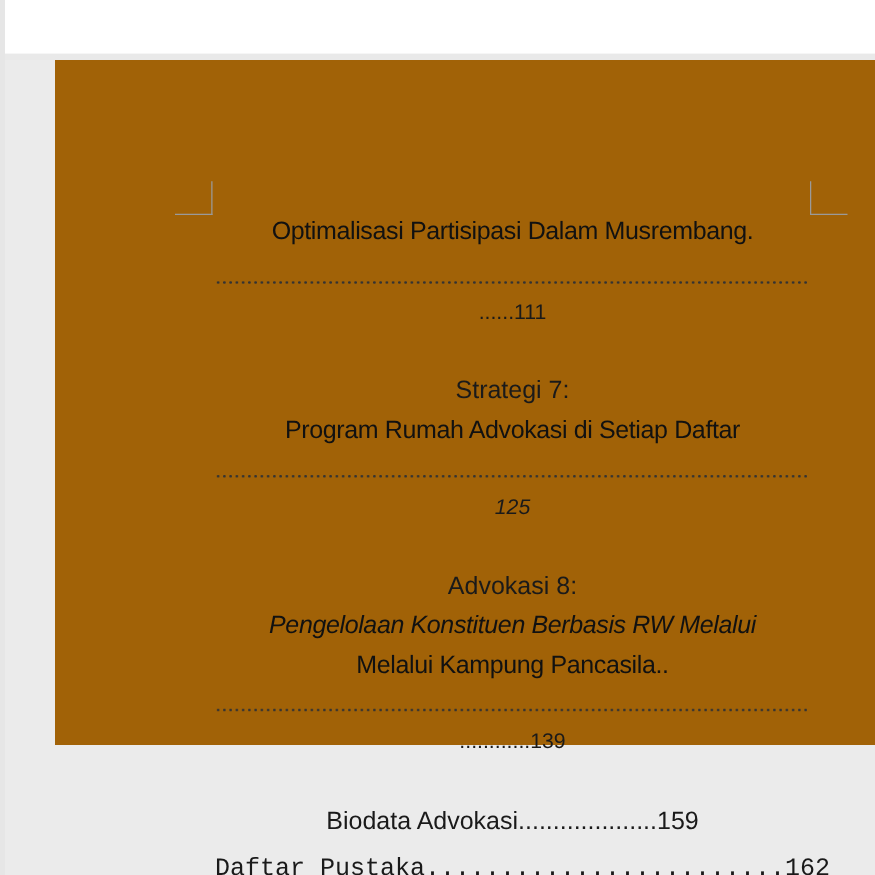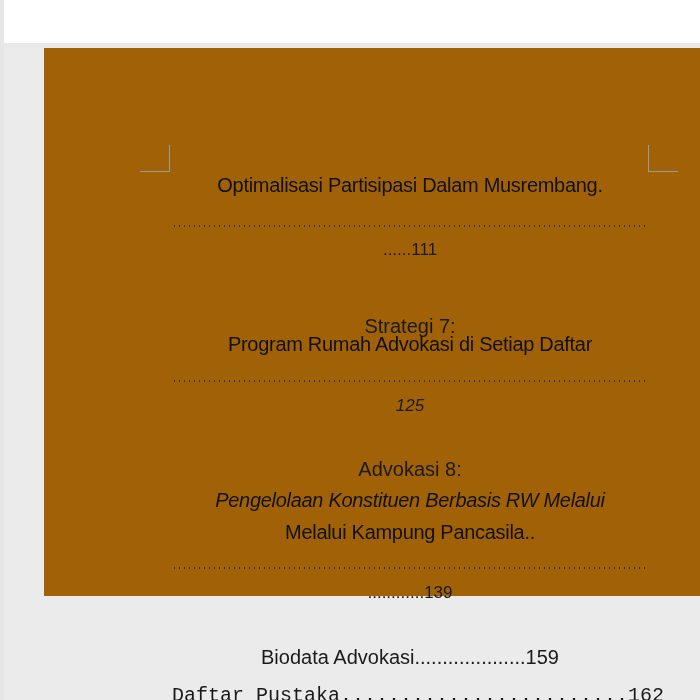--- a/index.html
+++ b/index.html
@@ -135,21 +135,21 @@
   <div class="page">
     <div class="corner corner-tl"></div>
     <div class="corner corner-tr"></div>
 
     <div class="toc">
 
       <div class="entry-title" style="top:126px;">Optimalisasi Partisipasi  Dalam Musrembang.</div>
       <div class="leader" style="top:177px;"></div>
       <div class="page-num" style="top:192px;">......111</div>
 
-      <div class="entry-label" style="top:267px;">Strategi 7:</div>
+      <div class="entry-label" style="top:253px;">Strategi 7:</div>
       <div class="entry-title" style="top:285px;">Program Rumah Advokasi di Setiap Daftar</div>
       <div class="leader" style="top:332px;"></div>
       <div class="page-num" style="top:348px;font-style:italic;">125</div>
 
       <div class="entry-label" style="top:410px;">Advokasi 8:</div>
       <div class="entry-title" style="top:441px;font-style:italic;">Pengelolaan Konstituen Berbasis RW Melalui</div>
       <div class="entry-title" style="top:473px;">Melalui Kampung Pancasila..</div>
       <div class="leader" style="top:519px;"></div>
       <div class="page-num" style="top:535px;">............139</div>
 

